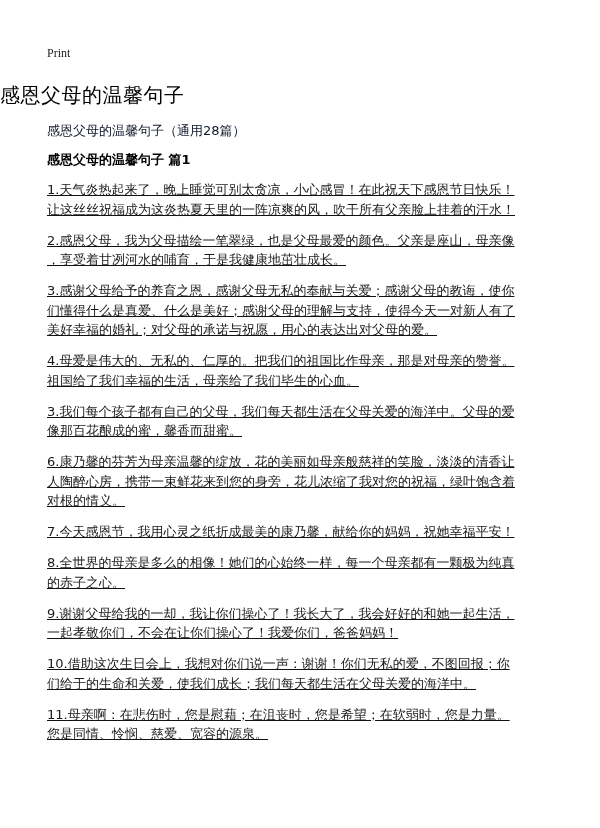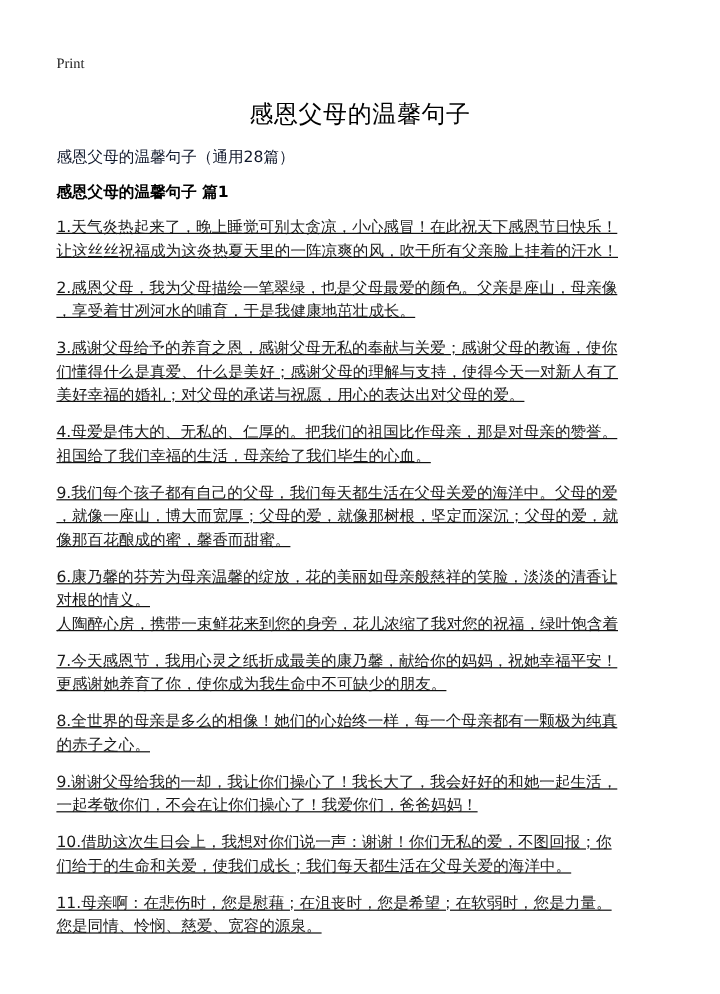--- a/index.html
+++ b/index.html
@@ -28,21 +28,21 @@
       font-family: "Liberation Serif", "DejaVu Serif", serif;
       font-size: 12px;
       color: #222;
       cursor: pointer;
     }
     .title {
       position: absolute;
       left: 0;
       width: 600px;
       top: 82px;
-      text-align: center;
+      text-align: left;
       font-size: 20px;
       font-weight: normal;
       color: #000;
       margin: 0;
       letter-spacing: 0.5px;
     }
     .subtitle {
       position: absolute;
       left: 47px;
       top: 122px;
@@ -100,32 +100,30 @@
     <p class="para">
       <span class="line">3.感谢父母给予的养育之恩，感谢父母无私的奉献与关爱；感谢父母的教诲，使你</span>
       <span class="line">们懂得什么是真爱、什么是美好；感谢父母的理解与支持，使得今天一对新人有了</span>
       <span class="line">美好幸福的婚礼；对父母的承诺与祝愿，用心的表达出对父母的爱。</span>
     </p>
     <p class="para">
       <span class="line">4.母爱是伟大的、无私的、仁厚的。把我们的祖国比作母亲，那是对母亲的赞誉。</span>
       <span class="line">祖国给了我们幸福的生活，母亲给了我们毕生的心血。</span>
     </p>
     <p class="para">
-      <span class="line">9.我们每个孩子都有自己的父母，我们每天都生活在父母关爱的海洋中。父母的爱</span>
-      <span class="line">，就像一座山，博大而宽厚；父母的爱，就像那树根，坚定而深沉；父母的爱，就</span>
+      <span class="line">3.我们每个孩子都有自己的父母，我们每天都生活在父母关爱的海洋中。父母的爱</span>
       <span class="line">像那百花酿成的蜜，馨香而甜蜜。</span>
     </p>
     <p class="para">
       <span class="line">6.康乃馨的芬芳为母亲温馨的绽放，花的美丽如母亲般慈祥的笑脸，淡淡的清香让</span>
+      <span class="line">人陶醉心房，携带一束鲜花来到您的身旁，花儿浓缩了我对您的祝福，绿叶饱含着</span>
       <span class="line">对根的情义。</span>
-      <span class="line">人陶醉心房，携带一束鲜花来到您的身旁，花儿浓缩了我对您的祝福，绿叶饱含着</span>
     </p>
     <p class="para">
       <span class="line">7.今天感恩节，我用心灵之纸折成最美的康乃馨，献给你的妈妈，祝她幸福平安！</span>
-      <span class="line">更感谢她养育了你，使你成为我生命中不可缺少的朋友。</span>
     </p>
     <p class="para">
       <span class="line">8.全世界的母亲是多么的相像！她们的心始终一样，每一个母亲都有一颗极为纯真</span>
       <span class="line">的赤子之心。</span>
     </p>
     <p class="para">
       <span class="line">9.谢谢父母给我的一却，我让你们操心了！我长大了，我会好好的和她一起生活，</span>
       <span class="line">一起孝敬你们，不会在让你们操心了！我爱你们，爸爸妈妈！</span>
     </p>
     <p class="para">

